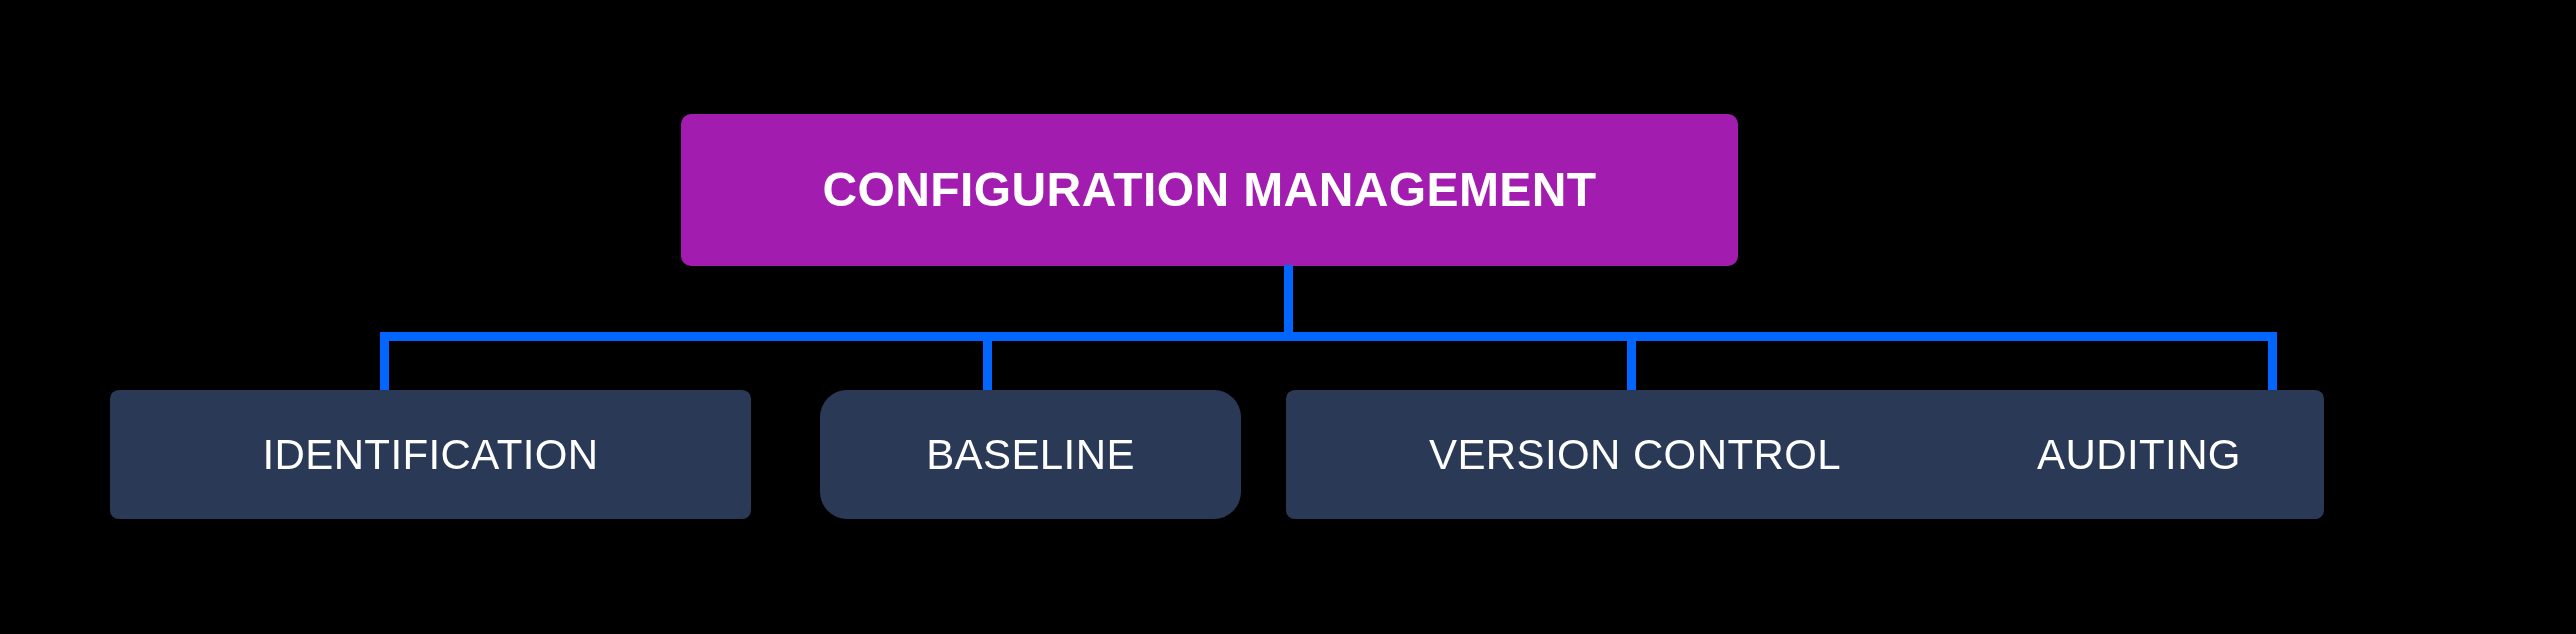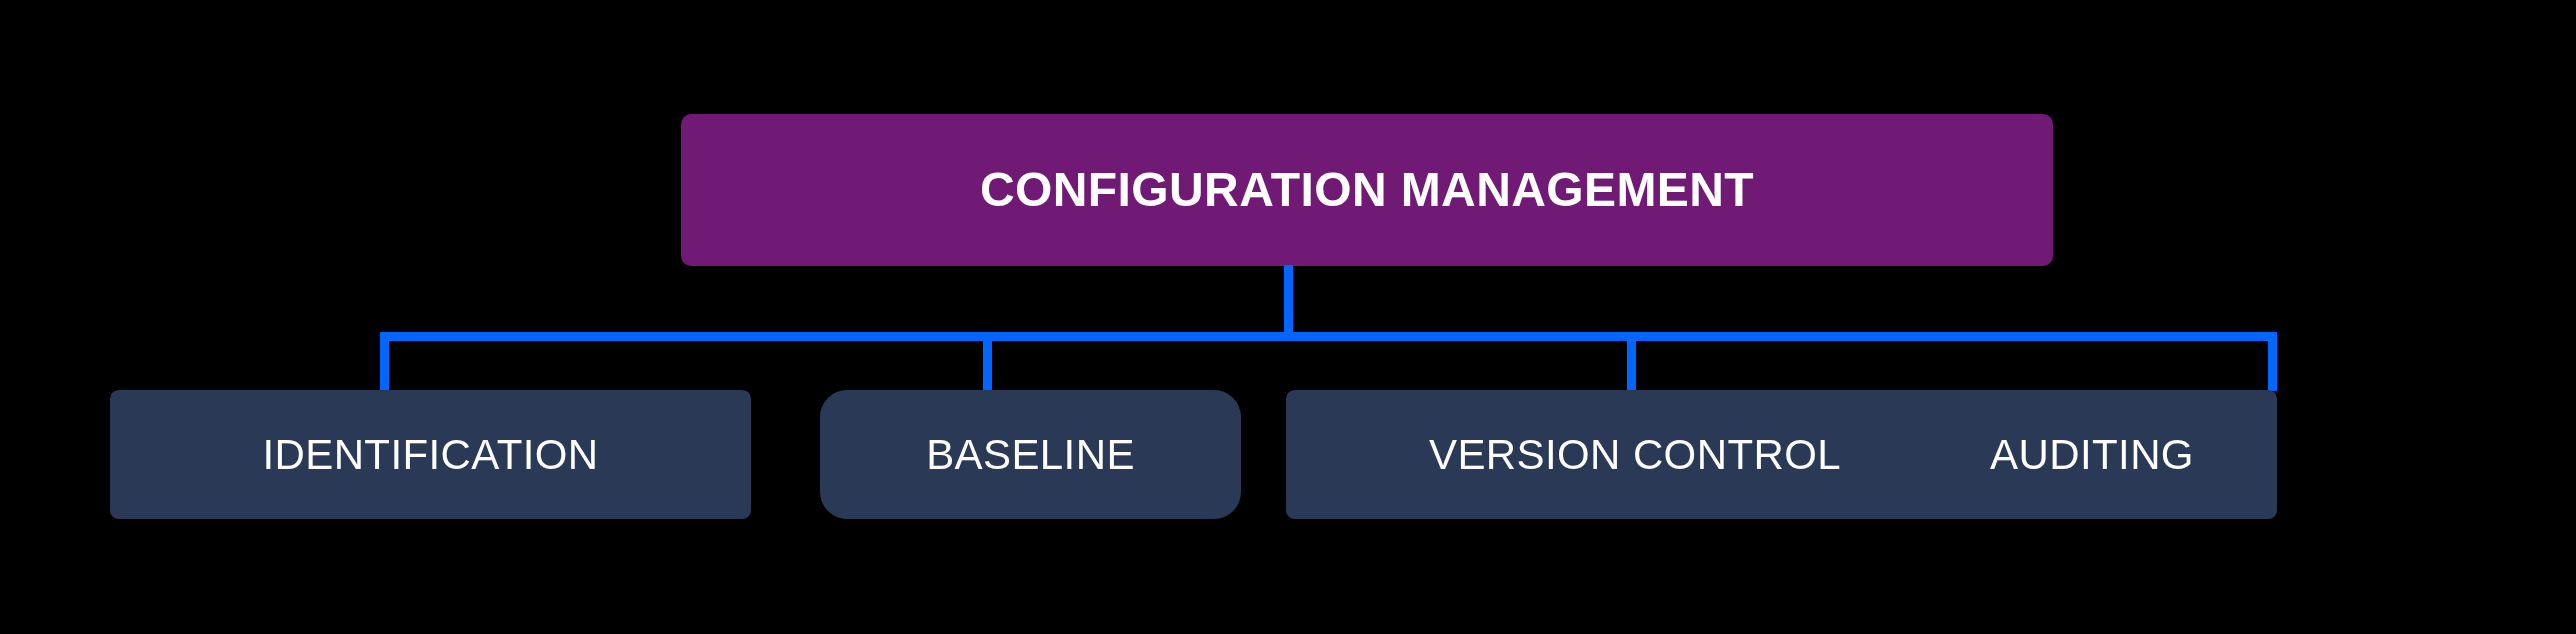--- a/index.html
+++ b/index.html
@@ -14,23 +14,23 @@
     background: #000000;
     overflow: hidden;
     font-family: "Liberation Sans", sans-serif;
   }
 
   
   .root-node {
     position: absolute;
     left: 681px;
     top: 114px;
-    width: 1372px;
+    width: 1057px;
     height: 152px;
-    background: #701a75;
+    background: #a21caf;
     border-radius: 10px;
     display: flex;
     align-items: center;
     justify-content: center;
     box-sizing: border-box;
   }
   .root-label {
     color: #FFFFFF;
     font-size: 48px;
     font-weight: 700;
@@ -84,21 +84,21 @@
     font-size: 42px;
     font-weight: 400;
     letter-spacing: 0.4px;
     line-height: 1;
     white-space: nowrap;
     text-align: left;
   }
   .child-1 { left: 110px;  width: 641px; }
   .child-2 { left: 820px; width: 421px; border-radius: 27px; }
   .child-3 { left: 1286px; width: 698px; }
-  .child-4 { left: 1907px; width: 370px; }
+  .child-4 { left: 1954px; width: 370px; }
 </style>
 </head>
 <body>
 
 <div id="canvas">
 
   <div class="root-node">
     <span class="root-label">CONFIGURATION MANAGEMENT</span>
   </div>
 

